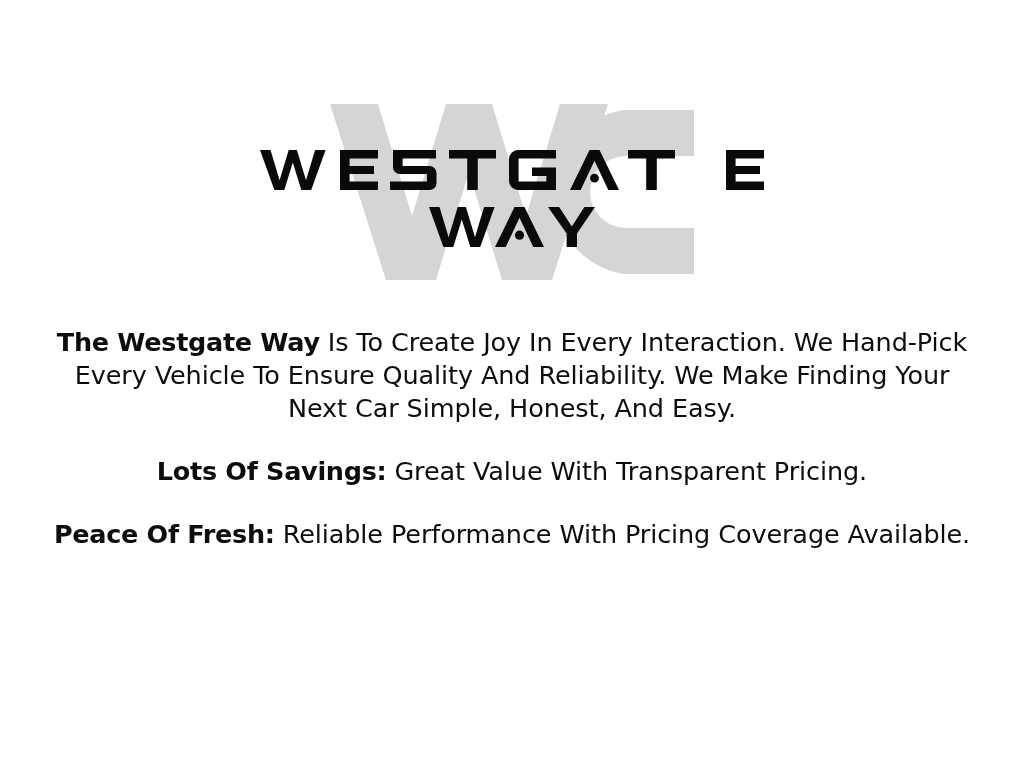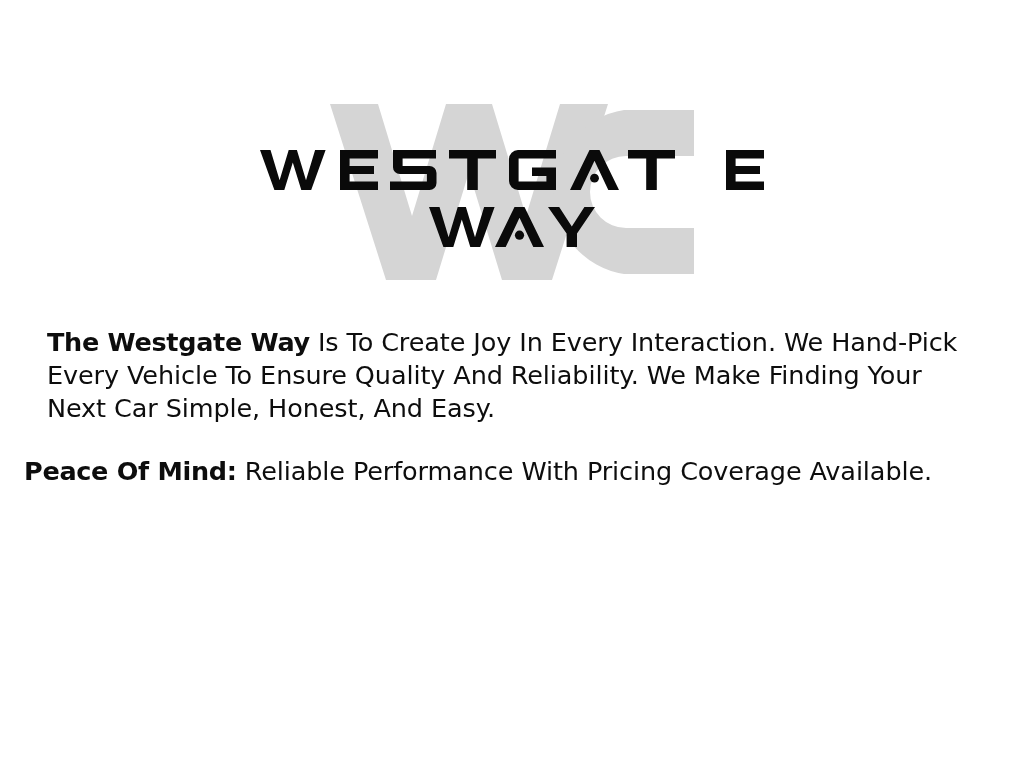--- a/index.html
+++ b/index.html
@@ -63,21 +63,21 @@
   .line-westgate { top: 52px; }
   .line-way { top: 109px; }
 
   
   .copy {
     position: absolute;
     left: 50%;
     transform: translateX(-50%);
     top: 326px;
     width: 964px;
-    text-align: left;
+    text-align: center;
     color: #0d0d0d;
   }
   .copy p {
     margin: 0;
     font-family: "DejaVu Sans", sans-serif;
     font-size: 25.5px;
     line-height: 33px;
     letter-spacing: -0.1px;
     font-weight: 400;
   }
@@ -158,18 +158,21 @@
   </div>
 </div>
 
 <div class="copy">
 
   <p class="para-intro">
     <span class="lead">The Westgate Way</span><span> Is To Create Joy In Every Interaction. We Hand-Pick Every Vehicle To Ensure Quality And Reliability. We Make Finding Your Next Car Simple, Honest, And Easy.</span>
   </p>
 
 
+  <p>
+    <span class="lead">Lots Of Savings:</span><span> Great Value With Transparent Pricing.</span>
+  </p>
 
   <p class="para-mind">
-    <span class="lead">Peace Of Mind:</span><span> Reliable Performance With Pricing Coverage Available.</span>
+    <span class="lead">Peace Of Fresh:</span><span> Reliable Performance With Pricing Coverage Available.</span>
   </p>
 
 </div>
 
 </body></html>

